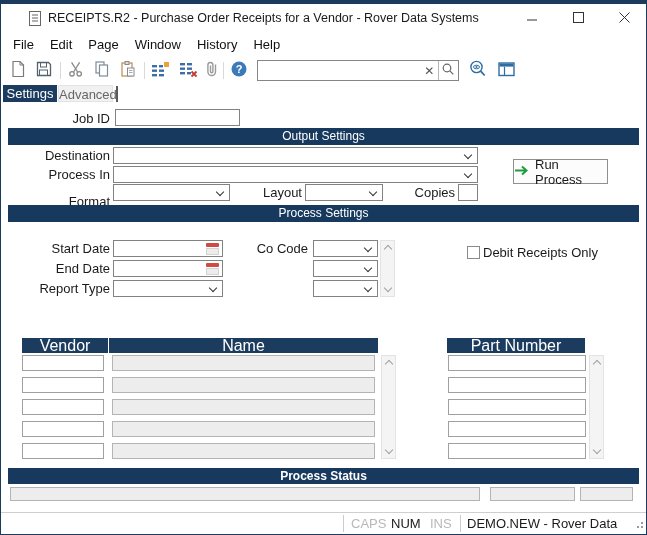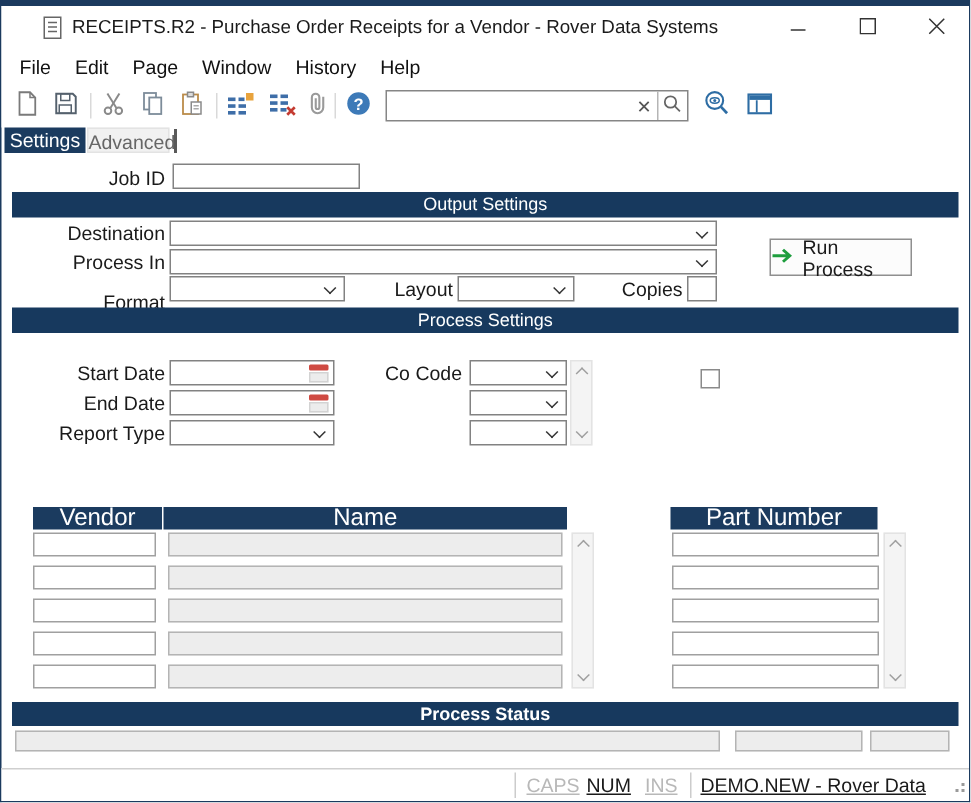--- a/index.html
+++ b/index.html
@@ -54,21 +54,21 @@
   .sarrow.up { top:5px; transform:rotate(-135deg); }
   .sarrow.down { bottom:5px; transform:rotate(45deg); }
   
   .ghead { top:338px; height:15px; background:#1b3b5f; color:#fff; font-size:16px; line-height:15px; text-align:center; }
   .gcell { height:16px; border:1px solid #a0a0a0; background:#fff; }
   .gcell input { width:100%; height:100%; border:none; outline:none; background:transparent; font-size:12px; padding:0 3px; font-family:"Liberation Sans",sans-serif; }
   .gcell.disabled { background:#ededed; border-color:#b4b4b4; }
   .statfield { top:487px; height:14px; background:#ededed; border:1px solid #b4b4b4; }
   
   .statusbar { left:1px; top:512px; width:645px; height:22px; background:#fff; border-top:1px solid #cfcfcf; font-size:13px; }
-  .sb-item { top:0; height:21px; line-height:21px;text-decoration:underline; }
+  .sb-item { top:0; height:21px; line-height:21px; }
   .sb-sep { top:2px; width:1px; height:17px; background:#ccc; }
   .dim { color:#b8b8b8; }
   .grip { right:2px; bottom:2px; }
 </style>
 </head>
 <body>
 
 <div id="win">
 
   <div class="abs frame-top"></div>
@@ -301,20 +301,21 @@
   <div class="abs combo" style="left:313px; top:280px; width:65px;">
     <span></span>
     <span class="chev"></span>
   </div>
   <div class="abs vscroll" style="left:380px; top:240px; width:15px; height:57px;">
     <span class="sarrow up"></span>
     <span class="sarrow down"></span>
   </div>
 
   <div class="abs checkbox" style="left:467px; top:246px;"></div>
+  <div class="abs flabel" style="left:483px; top:245px; width:120px; text-align:left;">Debit Receipts Only</div>
 
   <div class="abs ghead" style="left:22px; width:86px;">Vendor</div>
   <div class="abs ghead" style="left:109px; width:269px;">Name</div>
 
   <div class="abs gcell" style="left:22px; top:355px; width:82px;"><input value="" style=""></div>
   <div class="abs gcell disabled" style="left:112px; top:355px; width:263px;"></div>
   <div class="abs gcell" style="left:22px; top:377px; width:82px;"><input value="" style=""></div>
   <div class="abs gcell disabled" style="left:112px; top:377px; width:263px;"></div>
   <div class="abs gcell" style="left:22px; top:399px; width:82px;"><input value="" style=""></div>
   <div class="abs gcell disabled" style="left:112px; top:399px; width:263px;"></div>

